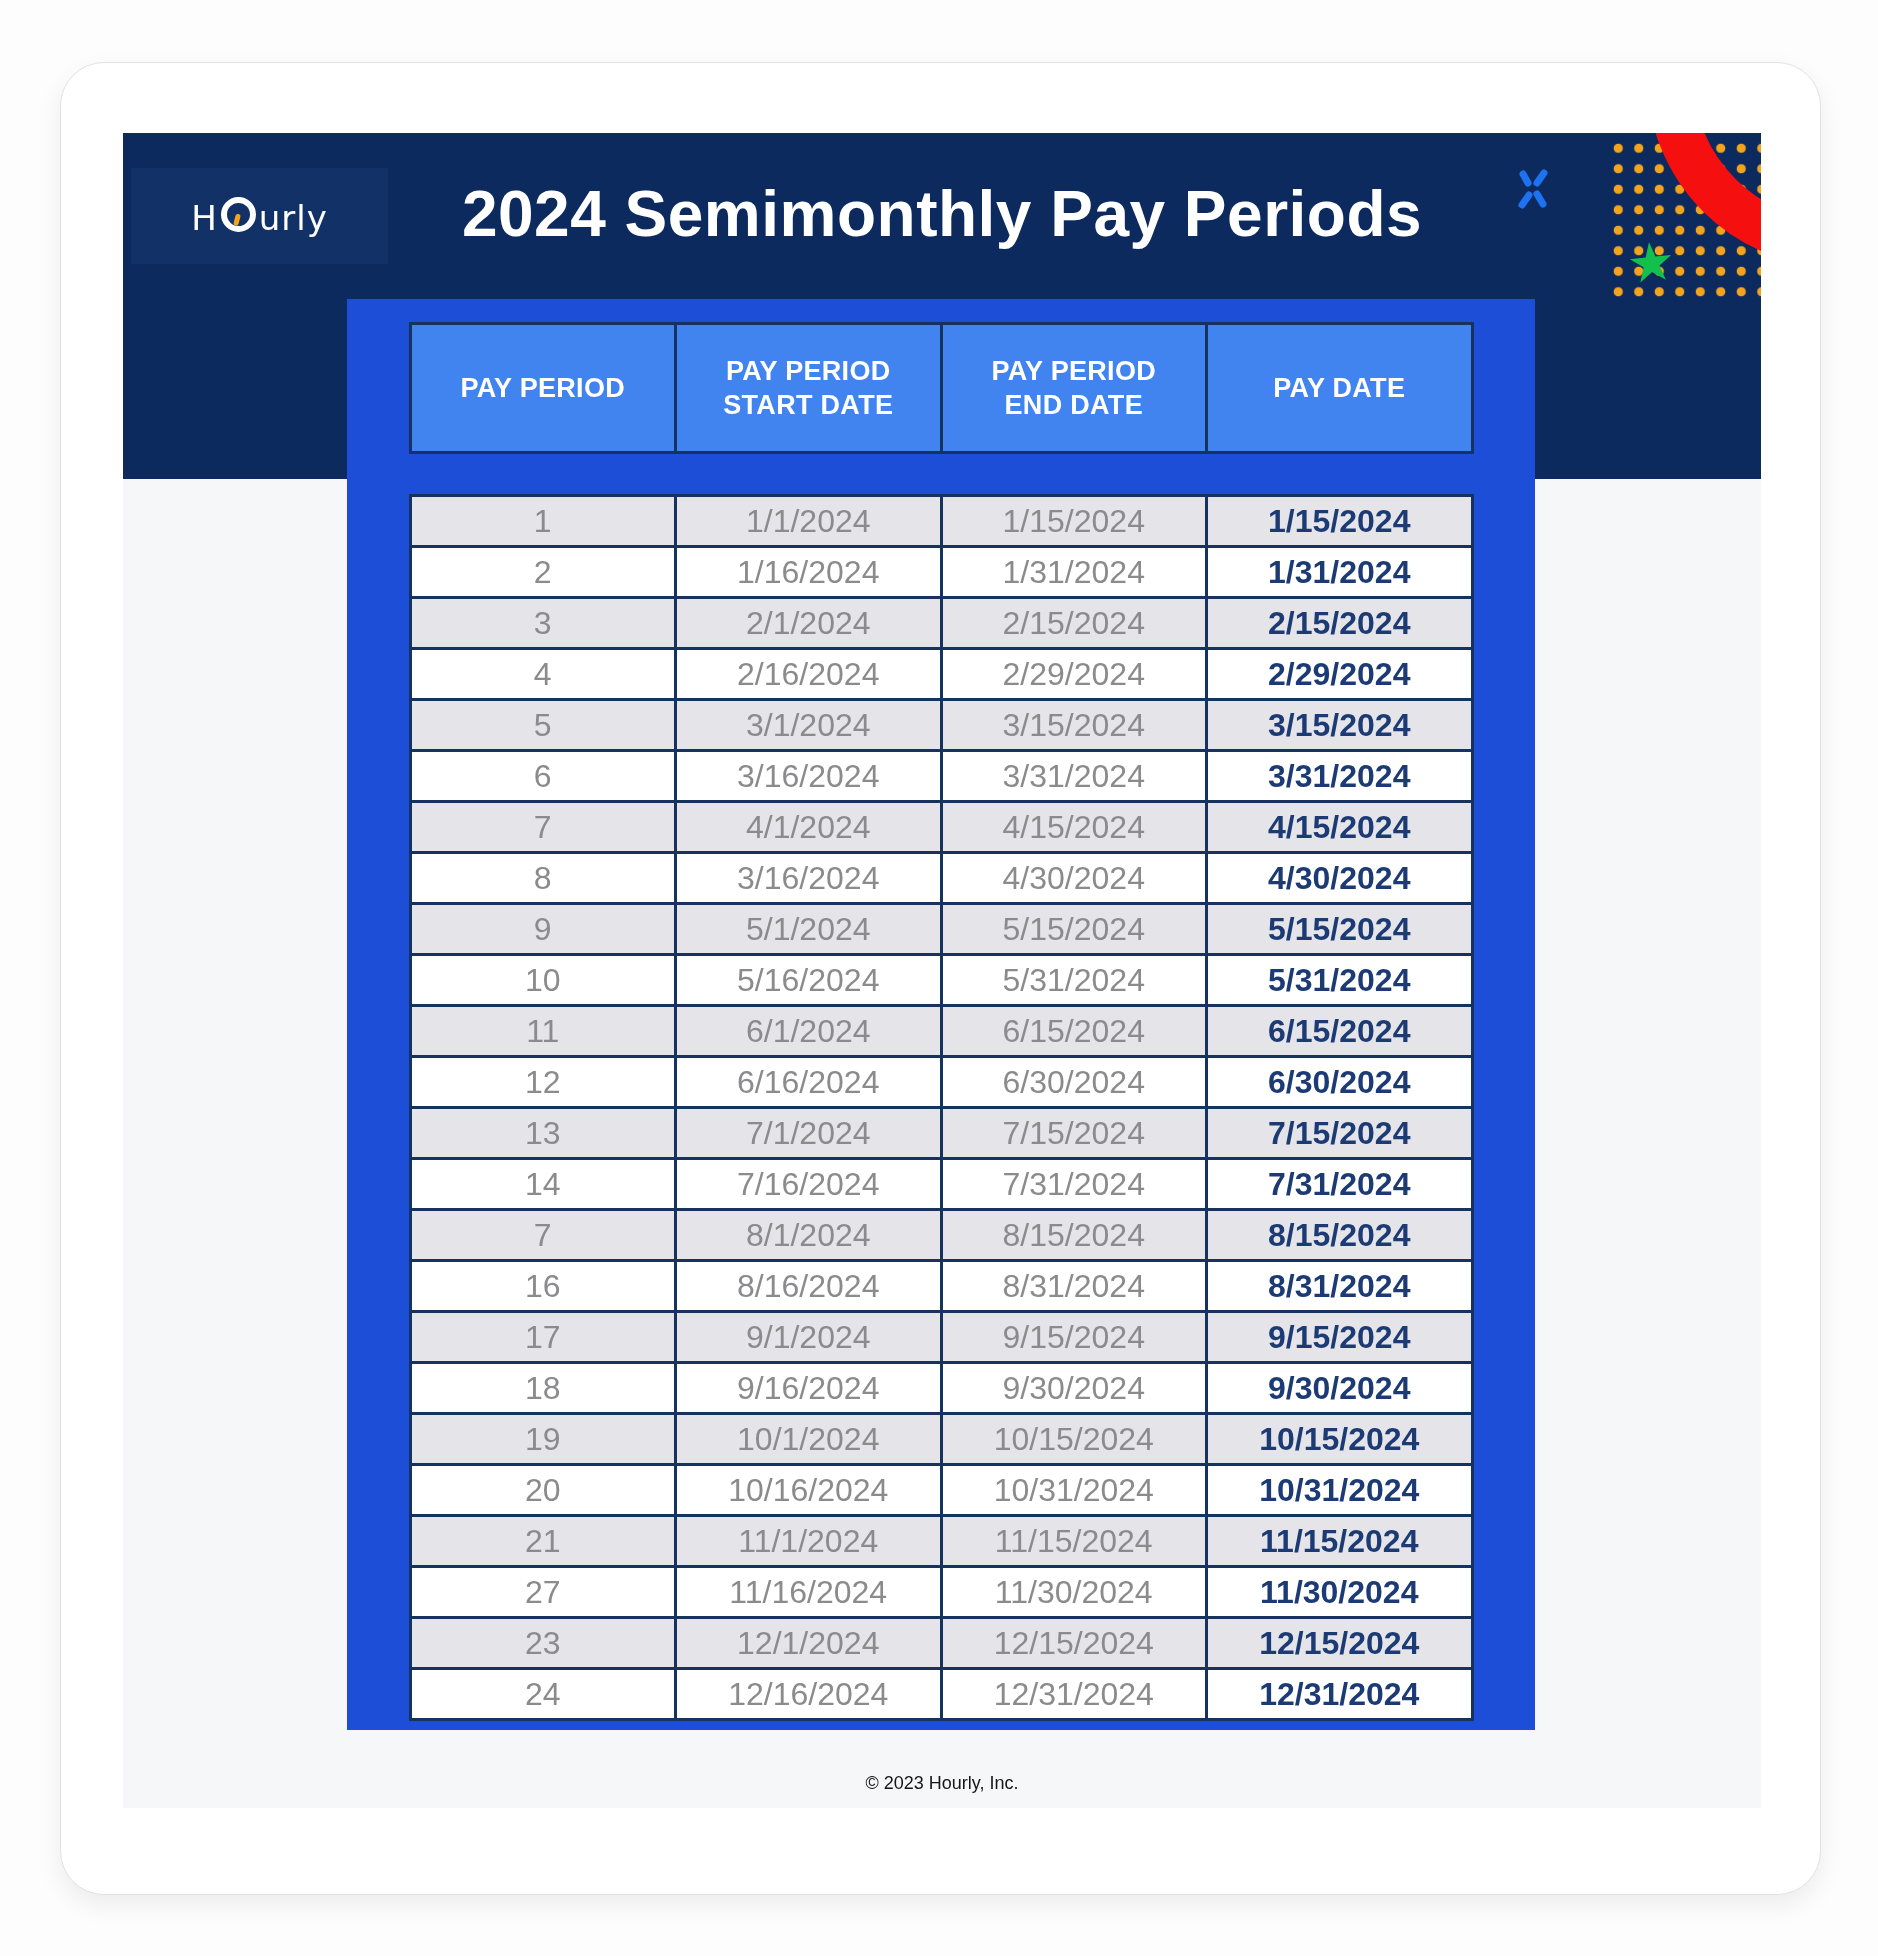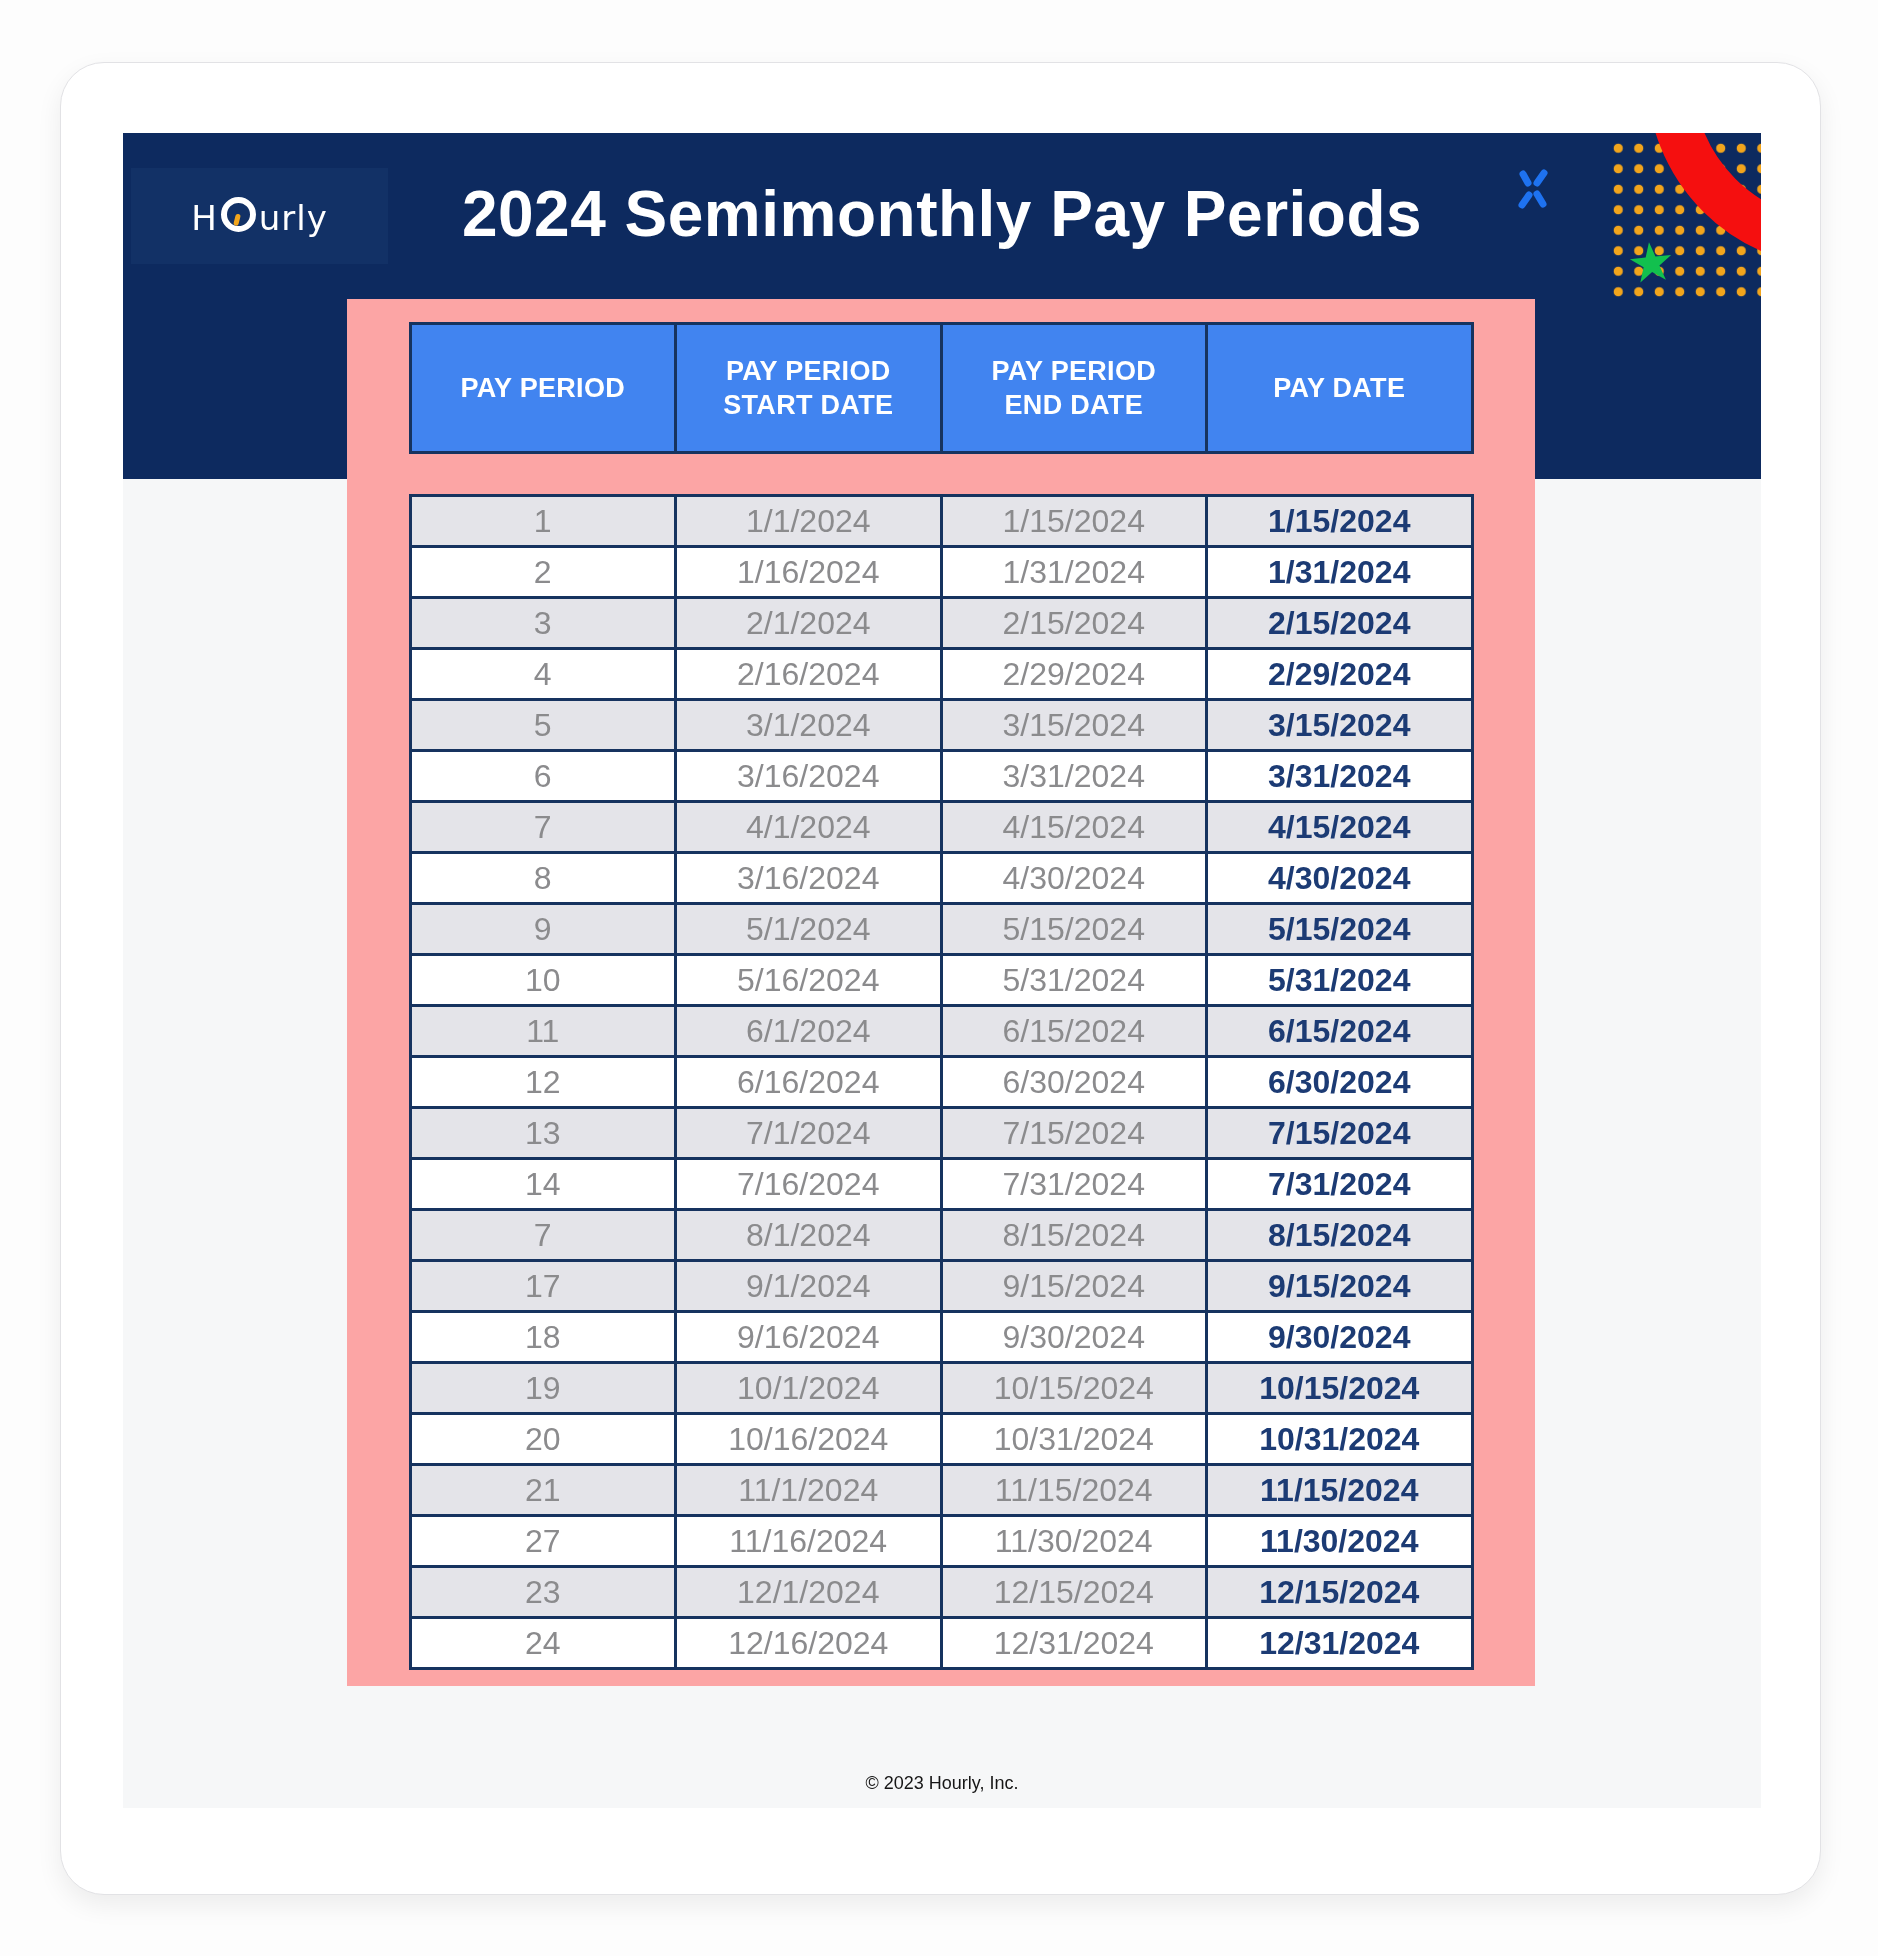--- a/index.html
+++ b/index.html
@@ -36,21 +36,21 @@
   .dots{position:absolute;left:1483px;top:3px;width:166px;height:166px;
     background-image:radial-gradient(circle,var(--accent-orange) 4.2px,rgba(0,0,0,0) 5px);
     background-size:20.5px 20.5px;background-position:2px 2px;}
   .red-arc{position:absolute;left:1524px;top:-247px;width:289px;height:289px;
     border:46px solid var(--accent-red);border-radius:50%;}
   .star{position:absolute;left:1504px;top:103px;font-size:54px;line-height:1;
     color:var(--accent-green);transform:rotate(-6deg);
     font-family:"DejaVu Sans",sans-serif;}
   
   .table-panel{position:absolute;left:224px;top:166px;width:1188px;
-    background:#fca5a5;padding-bottom:16px;}
+    background:#1d4ed8;padding-bottom:9px;}
   .tbl{width:1062px;margin:0 auto;border-collapse:collapse;table-layout:fixed;}
   .tbl-head{margin-top:23px;}
   .tbl th{width:25%;height:126px;background:var(--header-blue);
     border:3px solid var(--navy-border);color:#fff;font-size:27px;
     font-weight:700;line-height:34px;text-align:center;padding:0 28px;
     letter-spacing:0.3px;}
   .tbl-body{margin-top:20px;margin-bottom:0;}
   .tbl td{height:48px;border:3px solid var(--navy-border);text-align:center;
     font-size:32px;color:var(--text-gray);background:#fff;padding:0;}
   .tbl tr.alt td{background:var(--row-alt);}
@@ -181,20 +181,26 @@
               <td>7/16/2024</td>
               <td>7/31/2024</td>
               <td class="pay">7/31/2024</td>
             </tr>
             <tr class="alt">
               <td>7</td>
               <td>8/1/2024</td>
               <td>8/15/2024</td>
               <td class="pay">8/15/2024</td>
             </tr>
+            <tr>
+              <td>16</td>
+              <td>8/16/2024</td>
+              <td>8/31/2024</td>
+              <td class="pay">8/31/2024</td>
+            </tr>
             <tr class="alt">
               <td>17</td>
               <td>9/1/2024</td>
               <td>9/15/2024</td>
               <td class="pay">9/15/2024</td>
             </tr>
             <tr>
               <td>18</td>
               <td>9/16/2024</td>
               <td>9/30/2024</td>

